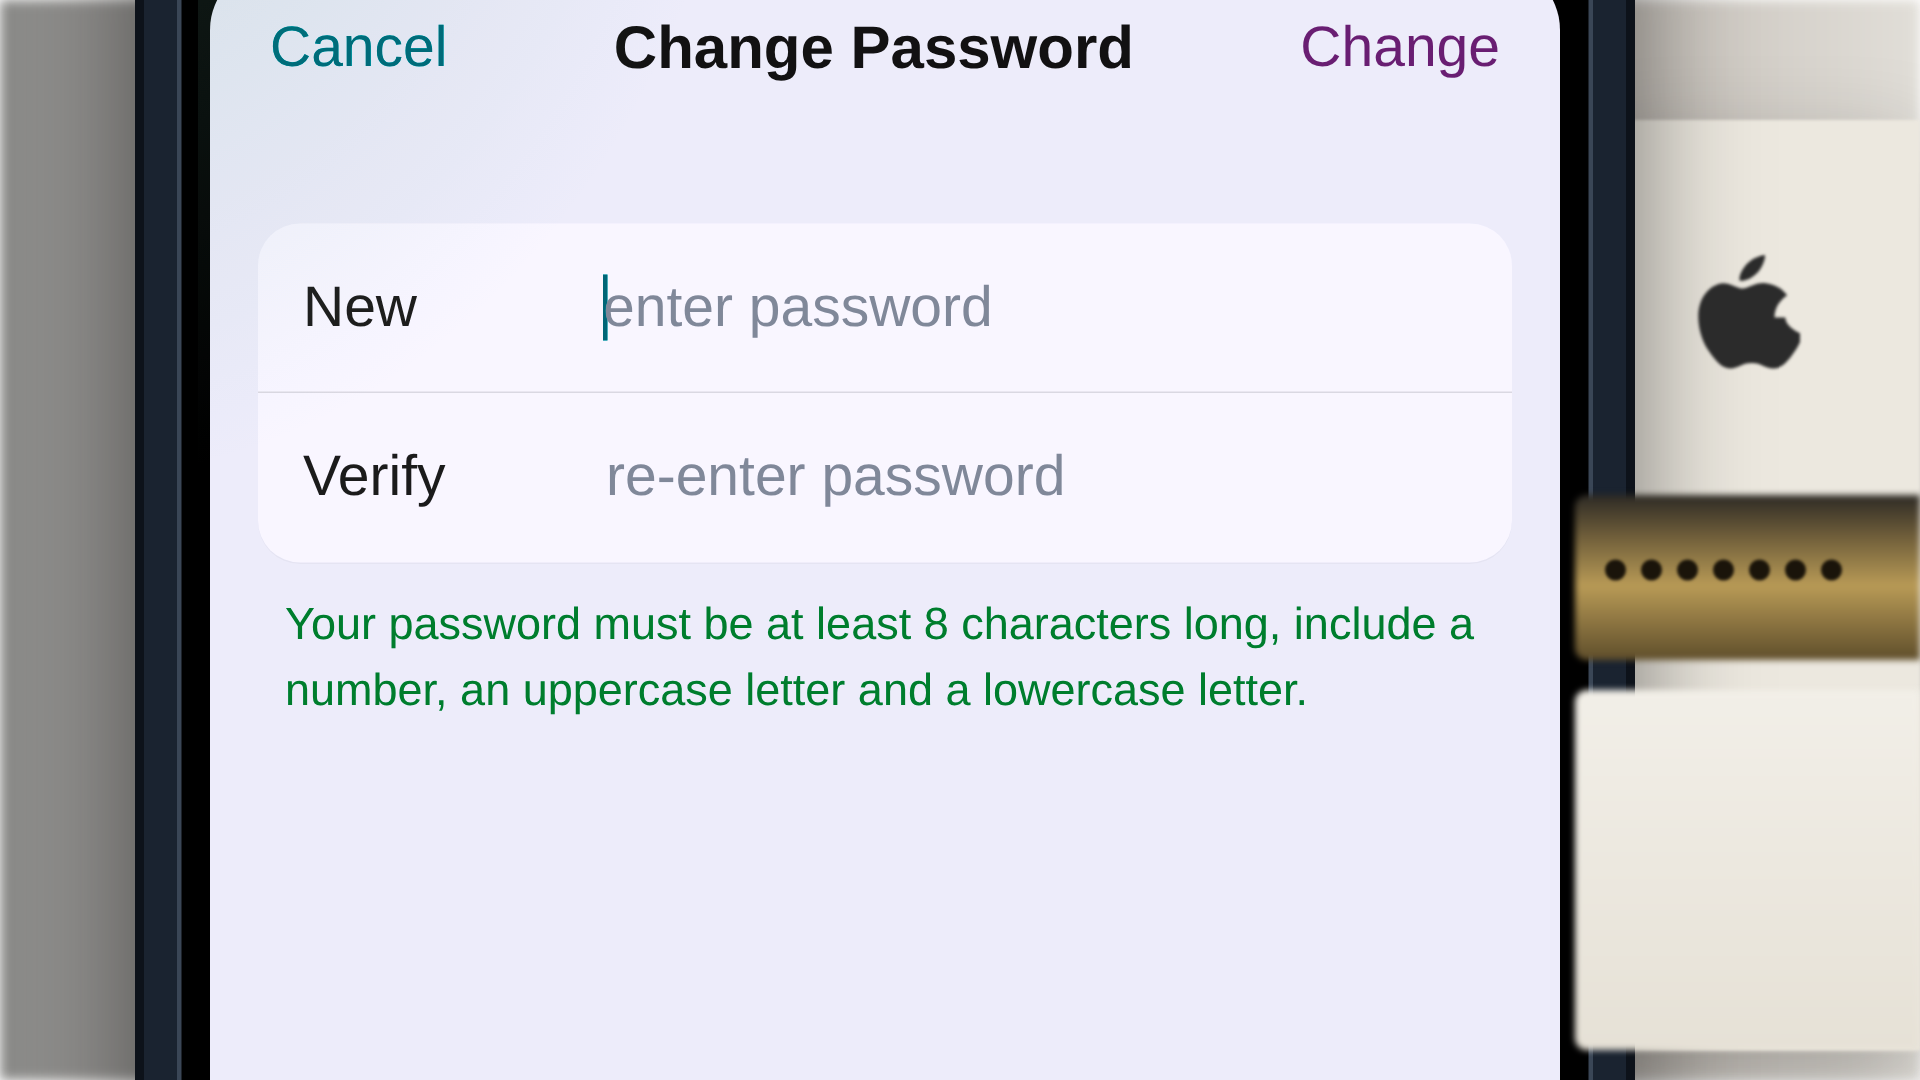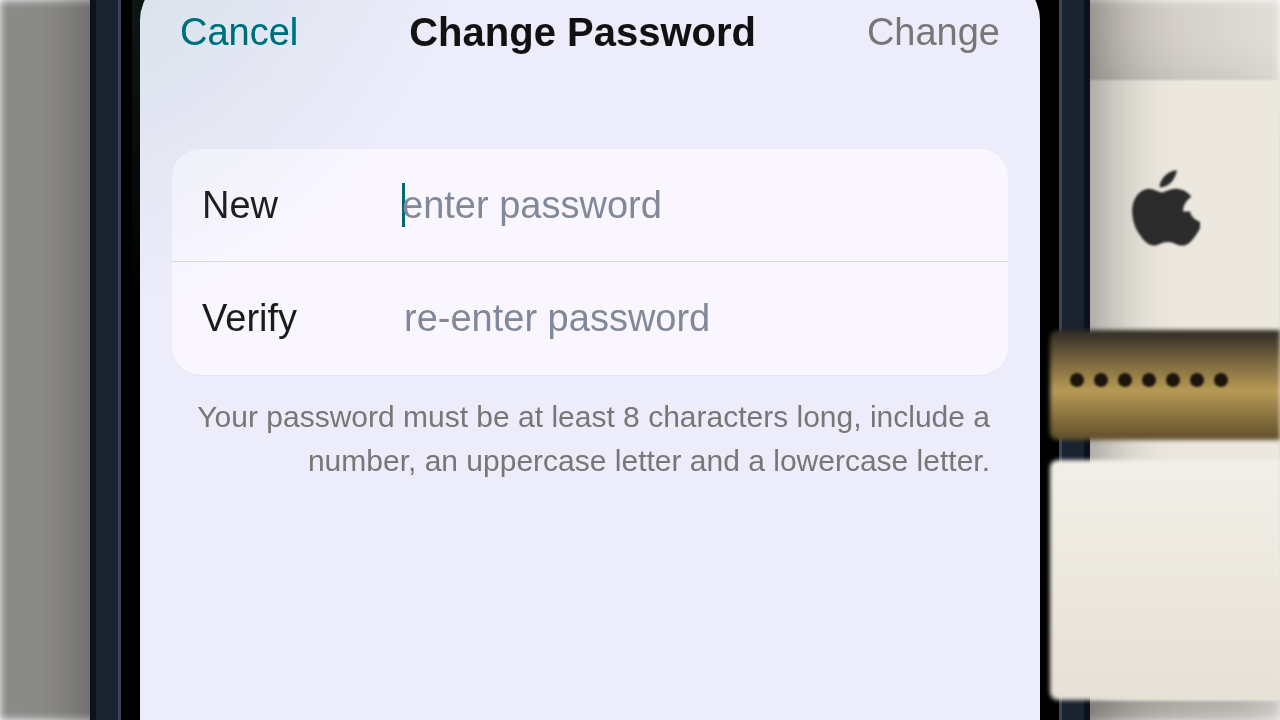--- a/index.html
+++ b/index.html
@@ -71,21 +71,21 @@
     box-shadow:0 -6px 18px rgba(0,0,0,.08);
   }
 
   
   .nav{
     display:flex;align-items:center;justify-content:space-between;
     padding:34px 40px 24px 40px;
   }
   .nav-cancel{color:#2d2fe0;font-size:38px;}
   .nav-title{font-weight:600;font-size:40px;color:#111;}
-  .nav-change{color:#737373;font-size:38px;}
+  .nav-change{color:#7f1d1d;font-size:38px;}
 
   
   .group{
     margin:70px 32px 0 32px;background:#f7edf6;border-radius:28px;
     box-shadow:0 1px 0 rgba(0,0,0,.03);
   }
   .row{
     display:flex;align-items:center;gap:20px;
     padding:34px 30px;
   }
@@ -94,21 +94,21 @@
   .row-input{
     flex:1;border:none;outline:none;background:transparent;
     font-size:38px;color:#1a1a1a;
   }
   .row-input::placeholder{color:#8f7e93;}
   .caret{display:inline-block;width:3px;height:44px;background:#2d2fe0;vertical-align:middle;margin-right:-3px;animation:blink 1s step-end infinite;}
   @keyframes blink{50%{opacity:0;}}
   .input-wrap{flex:1;display:flex;align-items:center;font-size:38px;color:#8f7e93;}
 
   .hint{
-    margin:20px 50px 0 50px;font-size:30px;line-height:1.45;color:#737373;text-align:right;
+    margin:20px 50px 0 50px;font-size:30px;line-height:1.45;color:#0369a1;
   }
 </style>
 </head>
 <body>
 
 <div class="bg"></div>
 <div class="bg-card"></div>
 <div class="apple-logo">
   <svg viewBox="0 0 170 200" fill="currentColor">
       <path d="M130 104c0-24 20-36 21-37-12-17-30-19-36-20-15-2-30 9-38 9s-20-9-33-9C27 48 3 66 3 103c0 22 8 45 19 59 9 13 20 27 34 27 14 0 19-9 36-9s21 9 36 9c15 0 25-13 34-26 11-15 15-30 15-31-1 0-29-11-29-28zM103 28c7-9 12-21 11-28-10 1-23 7-31 16-7 8-13 20-11 27 11 1 23-6 31-15z"></path>

